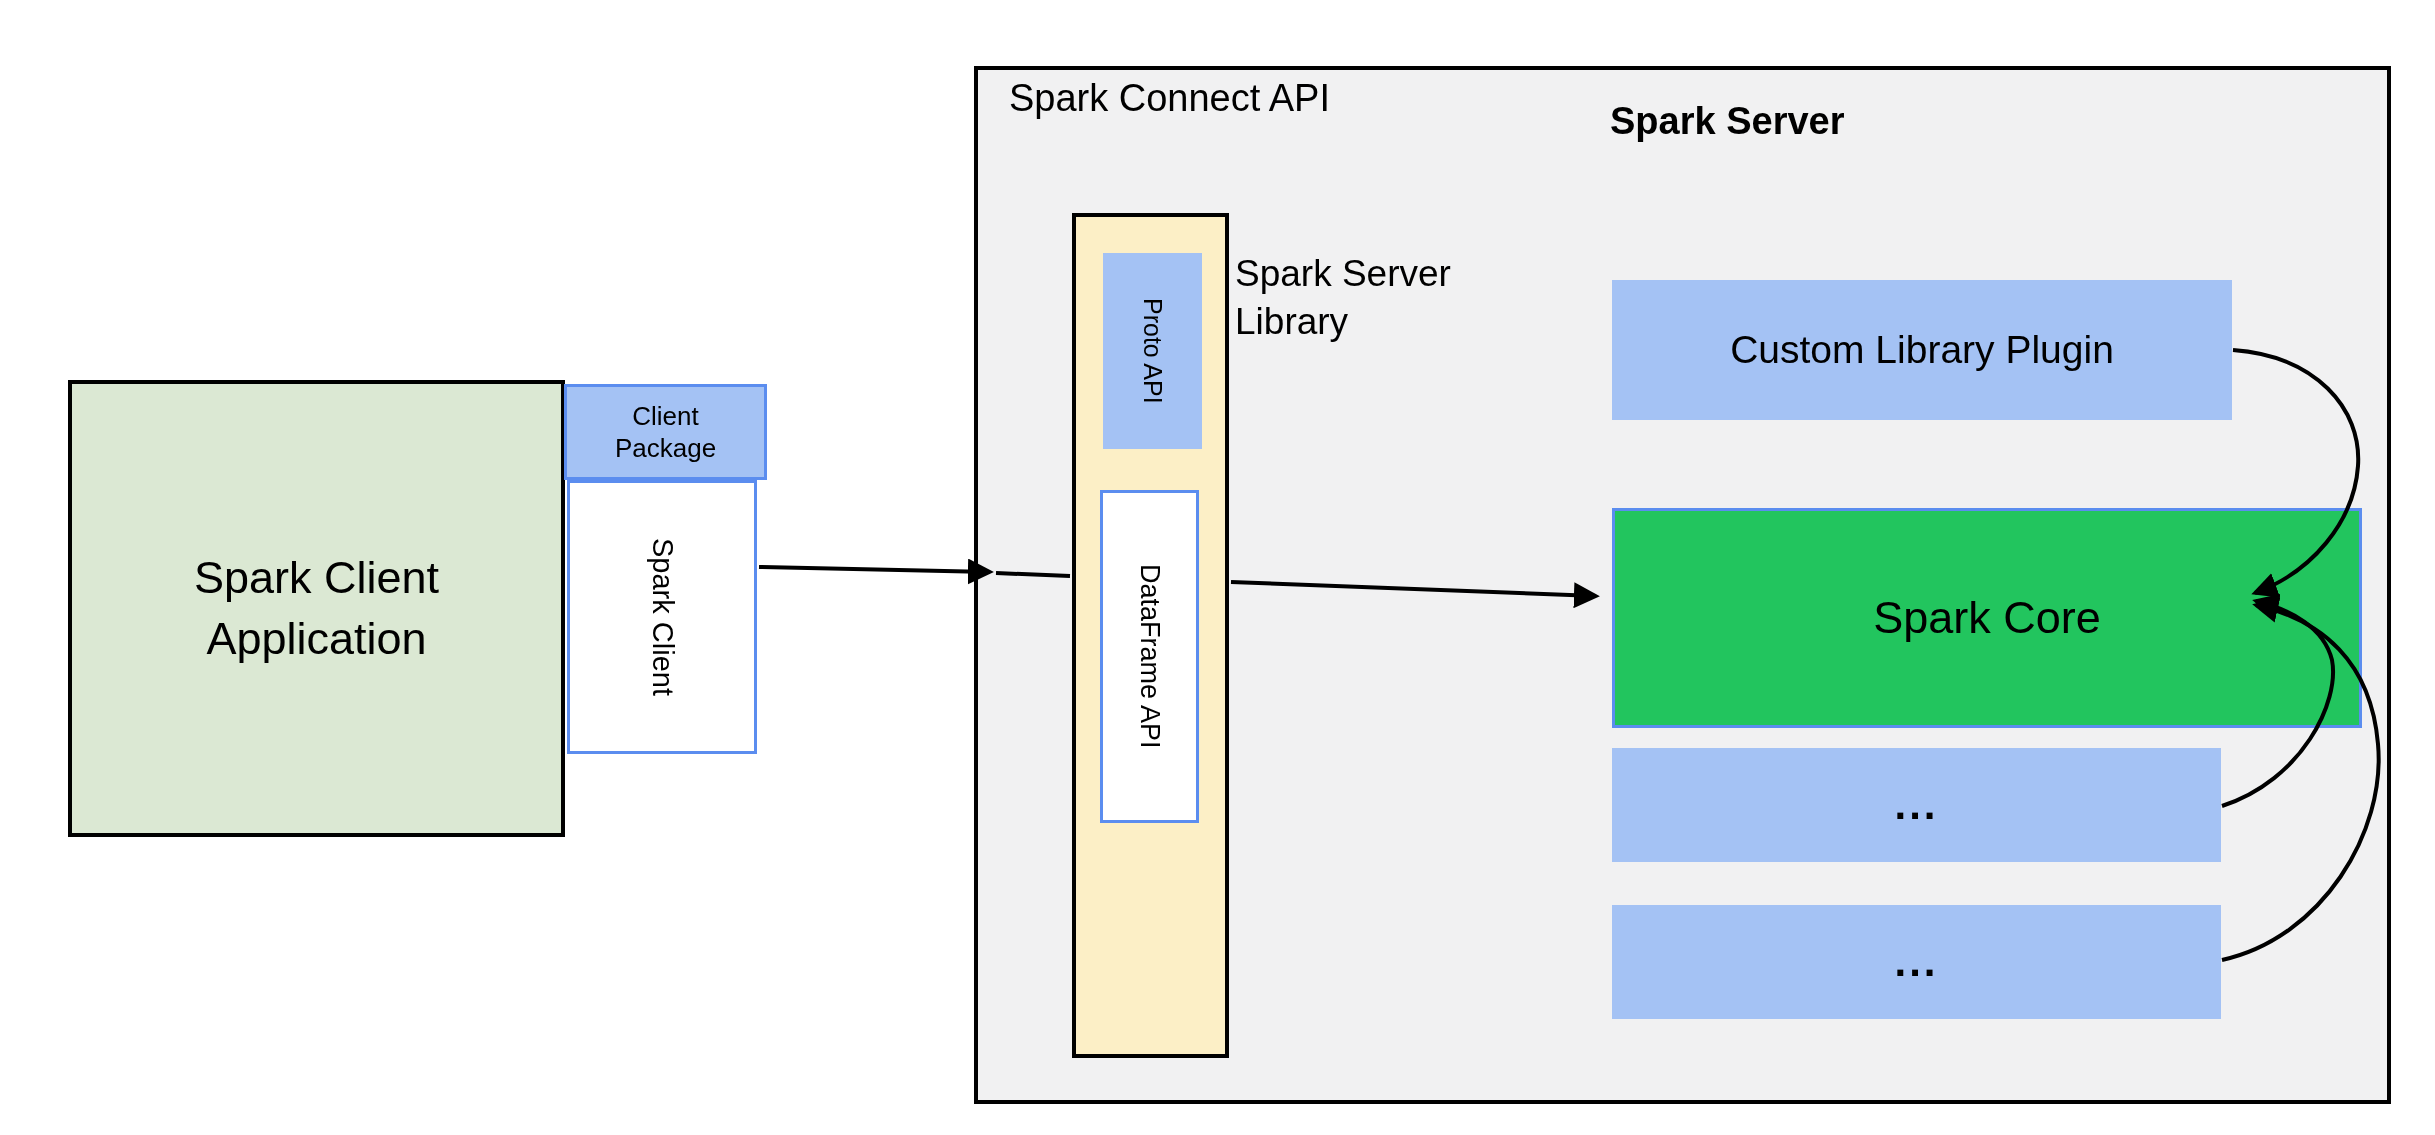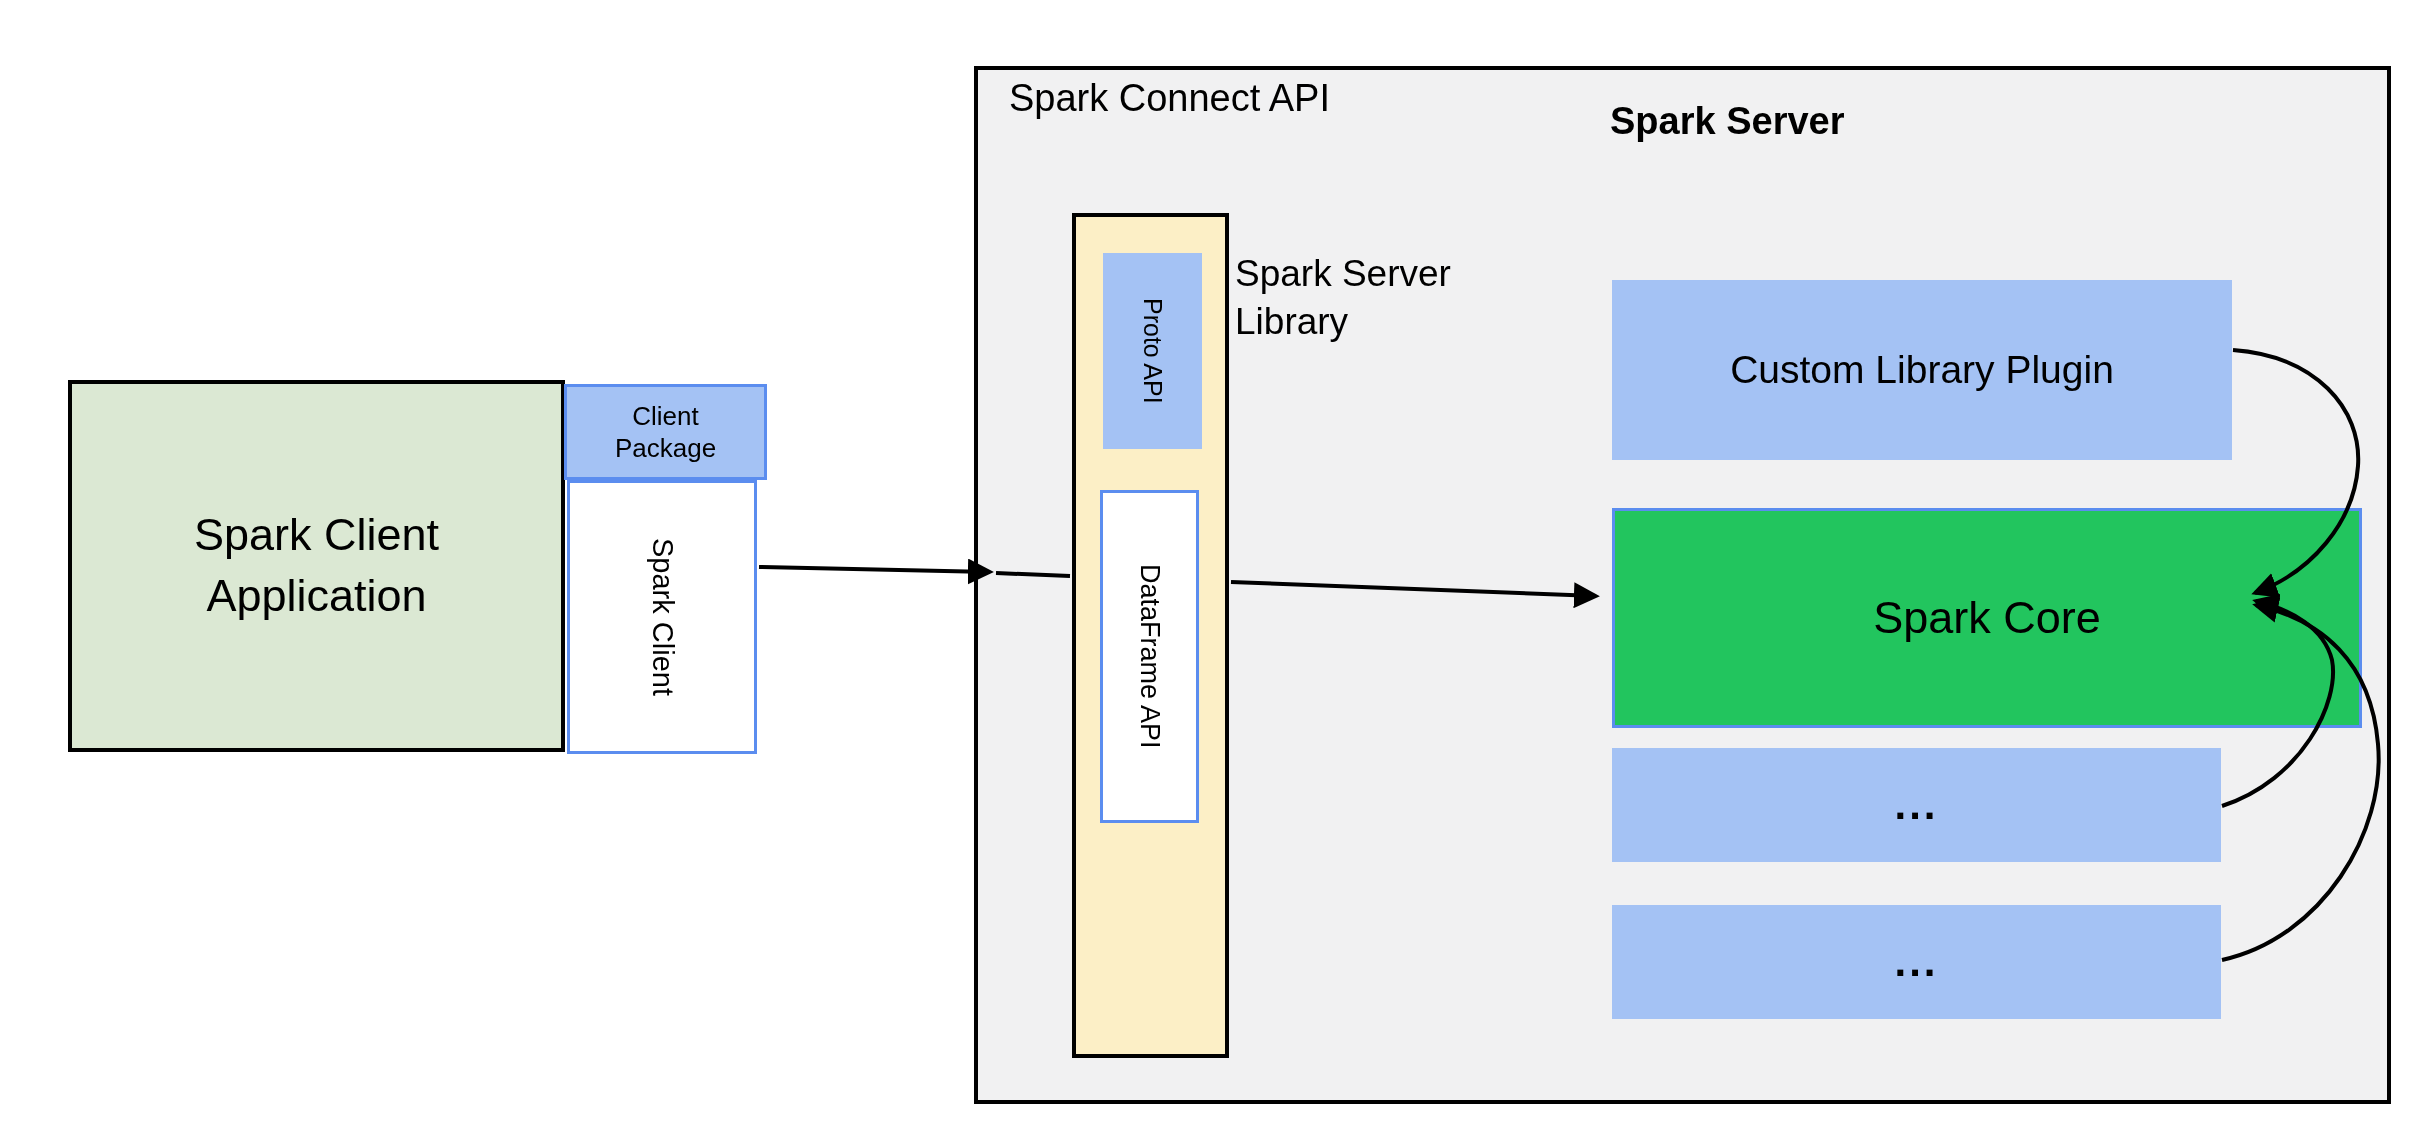--- a/index.html
+++ b/index.html
@@ -9,21 +9,21 @@
     background:var(--canvas-bg,#ffffff);
     font-family:"Liberation Sans", sans-serif;
     color:var(--text-color,#000);
     overflow:hidden;
   }
   .box{position:absolute;box-sizing:border-box;display:flex;align-items:center;justify-content:center;text-align:center;}
   .label{position:absolute;box-sizing:border-box;}
 
   
   .app-box{
-    left:68px;top:380px;width:497px;height:372px;
+    left:68px;top:380px;width:497px;height:457px;
     background:var(--green-fill,#dbe8d3);
     border:4px solid var(--outline-black,#000);
     font-size:45px;line-height:1.35;
   }
   .app-box .inner{width:420px;}
   .package-box{
     left:564px;top:384px;width:203px;height:96px;
     background:var(--blue-fill,#a4c2f4);
     border:3px solid var(--blue-border,#5b8def);
     font-size:26px;line-height:1.25;
@@ -66,21 +66,21 @@
     border:3px solid var(--blue-border,#5b8def);
     font-size:27px;
   }
 
   
   .server-title{
     left:1610px;top:100px;width:620px;
     font-size:38px;font-weight:bold;
   }
   .plugin-box{
-    left:1612px;top:280px;width:620px;height:180px;
+    left:1612px;top:280px;width:620px;height:140px;
     background:var(--blue-fill,#a4c2f4);
     font-size:39px;
   }
   .core-box{
     left:1612px;top:486px;width:750px;height:220px;
     background:#22c55e;
     border:3px solid var(--blue-border,#5b8def);
     font-size:45px;
     margin-top:22px;
   }

